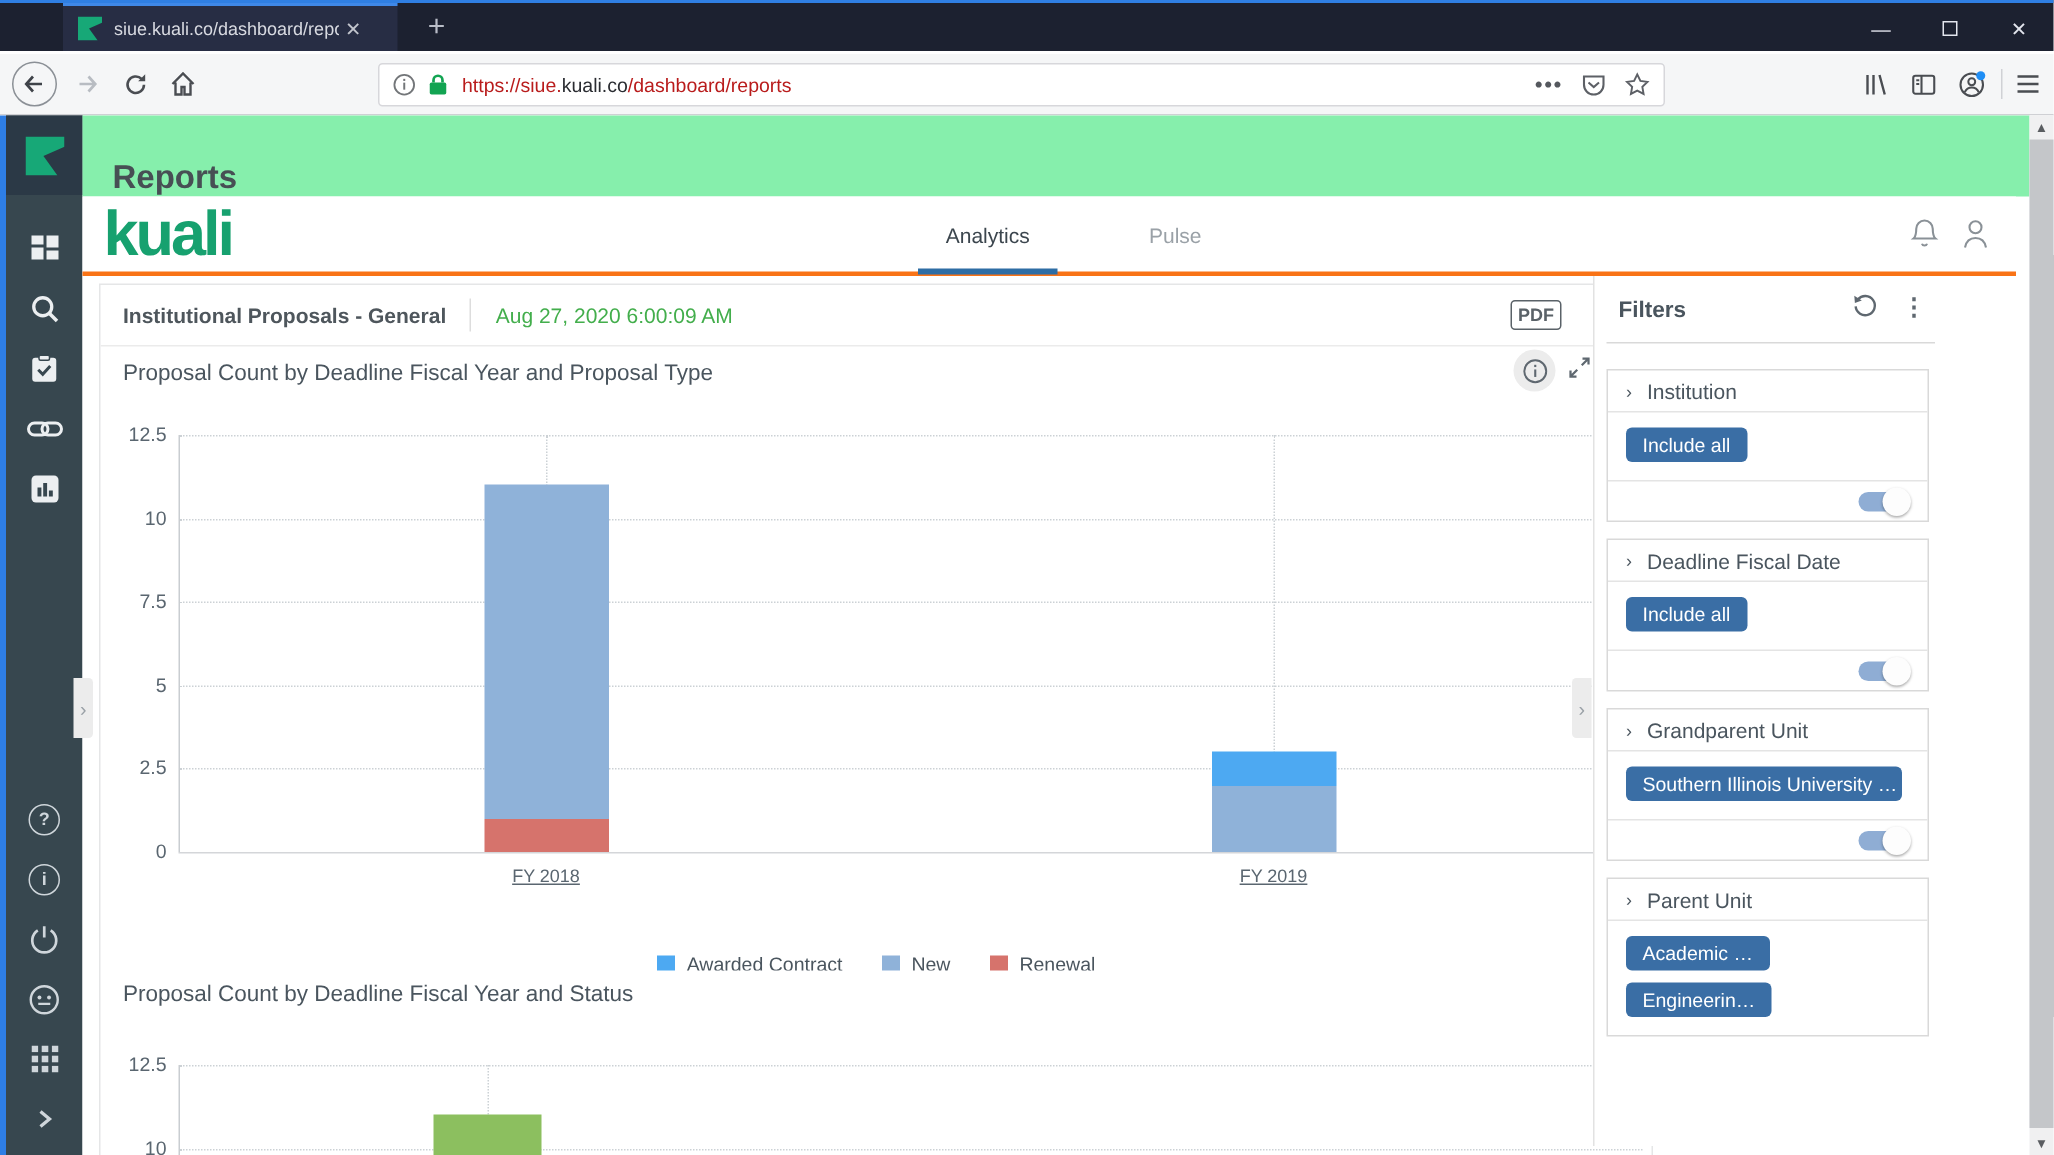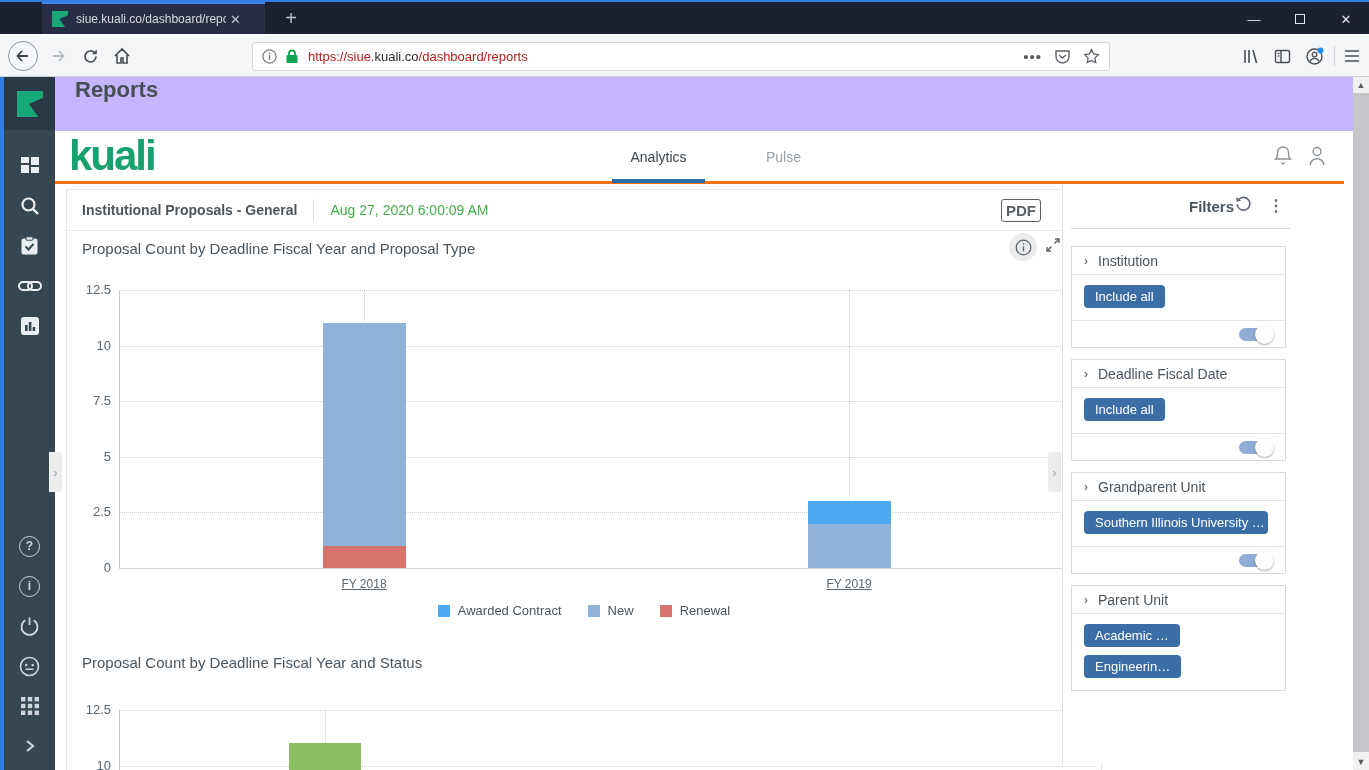--- a/index.html
+++ b/index.html
@@ -29,62 +29,62 @@
 
   
   #app { position:absolute; left:0; top:77px; width:1369px; bottom:0; background:#fff; }
   #edge-strip { position:absolute; left:0; top:0; width:4px; height:100%; background:#2e7ee5; }
   #sidebar { position:absolute; left:4px; top:0; width:51px; height:100%; background:#37474f; }
   #side-logo { width:51px; height:53px; background:#2b3946; display:flex; align-items:center; justify-content:center; }
   .side-icon { width:51px; height:40px; display:flex; align-items:center; justify-content:center; }
   #side-bottom { position:absolute; left:0; bottom:4px; width:51px; }
   .circ-glyph { width:21px; height:21px; border:1.5px solid #cfd6db; border-radius:50%; color:#cfd6db; font-size:12px; display:flex; align-items:center; justify-content:center; font-weight:bold; }
 
-  #banner { position:absolute; left:55px; right:16px; top:0; height:54px; background:#c4b5fd; display:flex; align-items:flex-start; }
+  #banner { position:absolute; left:55px; right:16px; top:0; height:54px; background:#86efac; display:flex; align-items:flex-end; }
   #banner h1 { margin-left:20px; font-size:22px; color:#474f54; font-weight:bold; }
   #brandbar { position:absolute; left:55px; right:25px; top:54px; height:53px; background:#fff; border-bottom:3px solid #f97316; }
   #kuali-logo { position:absolute; left:14px; top:1px; font-size:42px; font-weight:bold; color:#17a16f; letter-spacing:-2px; }
   .app-tab { position:absolute; top:0; height:52px; text-align:center; font-size:14px; line-height:52px; }
   #tab-analytics { left:557px; width:93px; color:#3c464e; border-bottom:4px solid #2e6da4; }
   #tab-pulse { left:680px; width:97px; color:#9aa1a7; }
   #bell-wrap { position:absolute; left:1218px; top:14px; } #person-wrap { position:absolute; left:1252px; top:14px; }
 
   #main { position:absolute; left:55px; top:107px; width:1050px; bottom:0; background:#fff; }
   #report-card { position:absolute; left:11px; top:5px; width:1036px; bottom:-2px; border:1px solid #e5e6e7; background:#fff; overflow:hidden; }
   #report-header { height:41px; border-bottom:1px solid #ebebeb; display:flex; align-items:center; padding-left:15px; }
   #report-title { font-size:14px; font-weight:bold; color:#4e565c; }
   .pipe { width:1px; height:22px; background:#ddd; margin:0 16px; }
   #report-timestamp { font-size:14px; color:#43ae4c; }
-  #pdf-btn { margin-left:auto; border:1.5px solid #5a6268; border-radius:3px; font-size:15px; font-weight:bold; color:#5a6268; padding:2px 4px; }
+  #pdf-btn { margin-left:auto; border:1.5px solid #5a6268; border-radius:3px; font-size:12px; font-weight:bold; color:#5a6268; padding:2px 4px; }
   .kebab { color:#5f6870; font-size:16px; font-weight:bold; line-height:1; letter-spacing:0; }
   #report-kebab { margin-left:22px; margin-right:22px; }
 
   .chart-block { position:relative; overflow:hidden; }
   #chart1 { height:416px; } #chart2 { height:140px; }
   .chart-title { position:absolute; left:15px; font-size:15px; color:#4a555e; }
   .chart-icons { position:absolute; right:16px; top:2px; display:flex; align-items:center; }
   .info-circle-bg { width:28px; height:28px; background:#ececec; border-radius:50%; display:flex; align-items:center; justify-content:center; }
   .icon-gap { margin-left:8px; }
   .ylab { position:absolute; width:44px; text-align:right; font-size:13px; color:#5a6670; }
   .gridline { position:absolute; height:0; border-top:1px dotted #ccd1d5; }
   .vgridline { position:absolute; width:0; border-left:1px dotted #ccd1d5; }
   .axis-v { position:absolute; width:1px; background:#c9cdd1; }
   .axis-h { position:absolute; height:1px; background:#d4d6d9; }
   .bar-seg { position:absolute; }
   .xlab { position:absolute; font-size:12px; color:#5a6670; text-align:center;text-decoration:underline; }
-  .legend { position:absolute; left:0; width:100%; display:flex; justify-content:center; gap:26px; }
+  .legend { position:absolute; left:0; width:100%; display:flex; justify-content:center; gap:26px;margin-top:32px; }
   .legend-item { display:flex; align-items:center; font-size:13px; color:#4a555e; }
   .legend-swatch { width:12px; height:12px; margin-right:8px; }
 
   .panel-handle { position:absolute; width:13px; height:40px; background:#ececec; color:#9aa1a7; font-size:13px; display:flex; align-items:center; justify-content:center; border-radius:0 3px 3px 0; }
   #handle-left { left:49px; top:375px; }
   #handle-right { left:1048px; top:375px; border-radius:3px 0 0 3px; }
 
   
-  #filters { position:absolute; left:1062px; width:236px; top:107px; bottom:6px; background:#fff; border-left:1px solid #e2e2e2; overflow:hidden;text-align:right; }
+  #filters { position:absolute; left:1062px; width:236px; top:107px; bottom:6px; background:#fff; border-left:1px solid #e2e2e2; overflow:hidden; }
   #filters-header { height:44px; display:flex; align-items:center; padding:0 14px 0 16px; }
   #filters-title { font-size:15px; font-weight:bold; color:#4a555e; flex:1; }
   #filters-reset { color:#5f6870; font-size:17px; margin-right:16px; }
   #filters-divider { height:1px; background:#d9d9d9; margin:0 8px 0 8px; }
   #filters-cards { padding:17px 0 0 8px; }
   .fcard { width:215px; border:1px solid #d9d9d9; background:#fff; margin-bottom:11px; }
   .fcard-header { padding:6px 10px 5px 12px; font-size:14px; color:#4a555e; display:flex; align-items:center; }
   .fcard-chev { font-size:12px; color:#4a555e; margin-right:10px; }
   .fcard-body { border-top:1px solid #e4e4e4; padding:10px 10px 12px 12px; display:flex; flex-wrap:wrap; gap:8px; }
   .fchip { background:#3a6ea5; color:#fff; font-size:13px; padding:4px 11px; border-radius:4px; white-space:nowrap; overflow:hidden; max-width:184px; }

